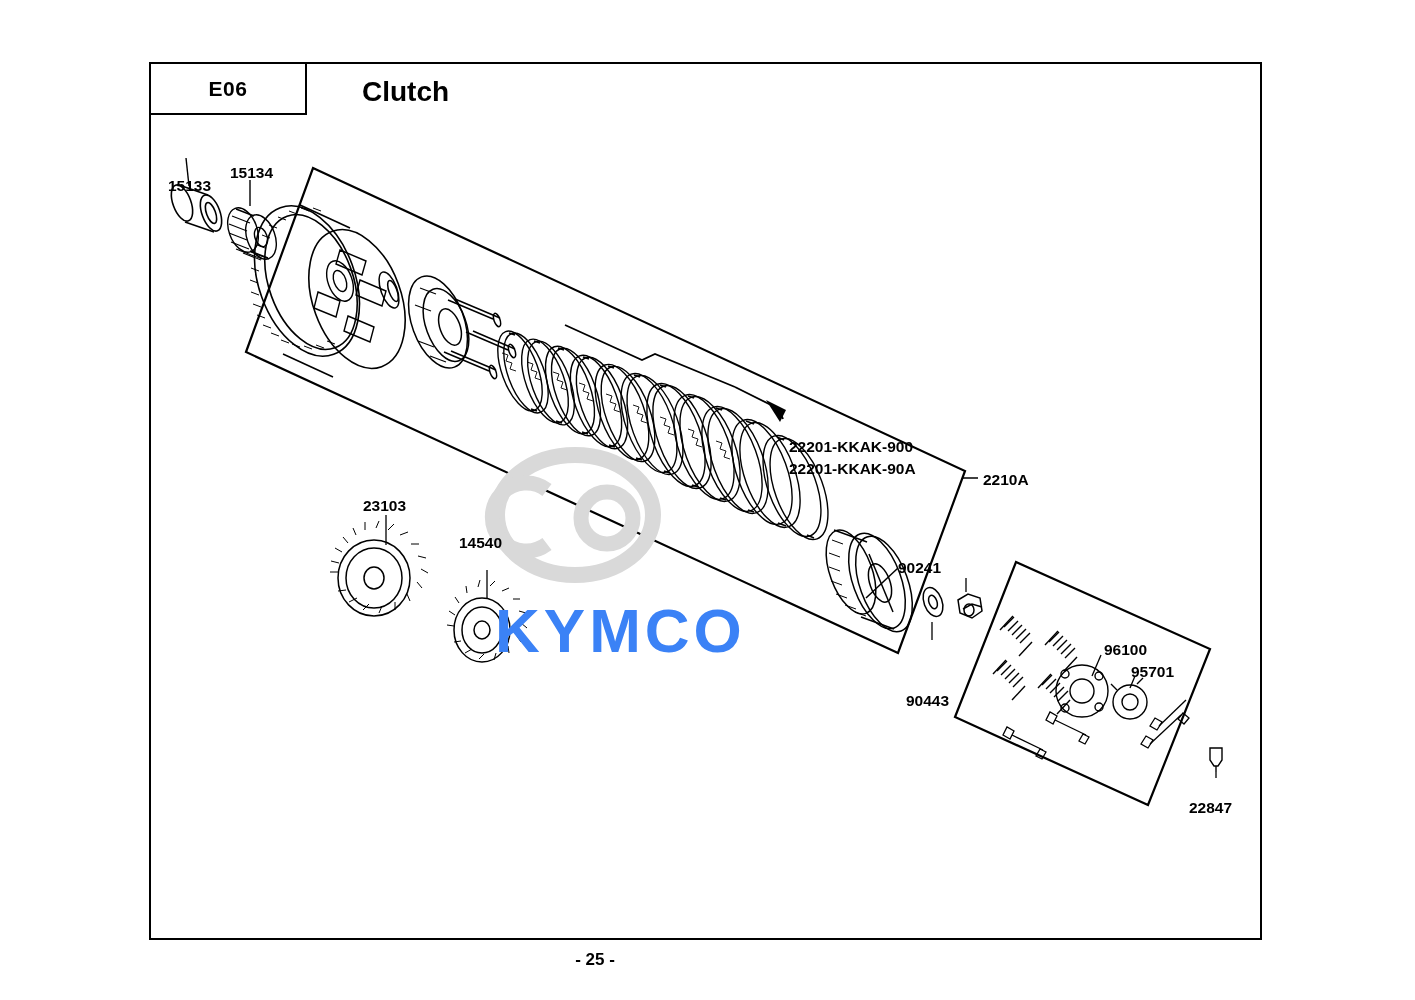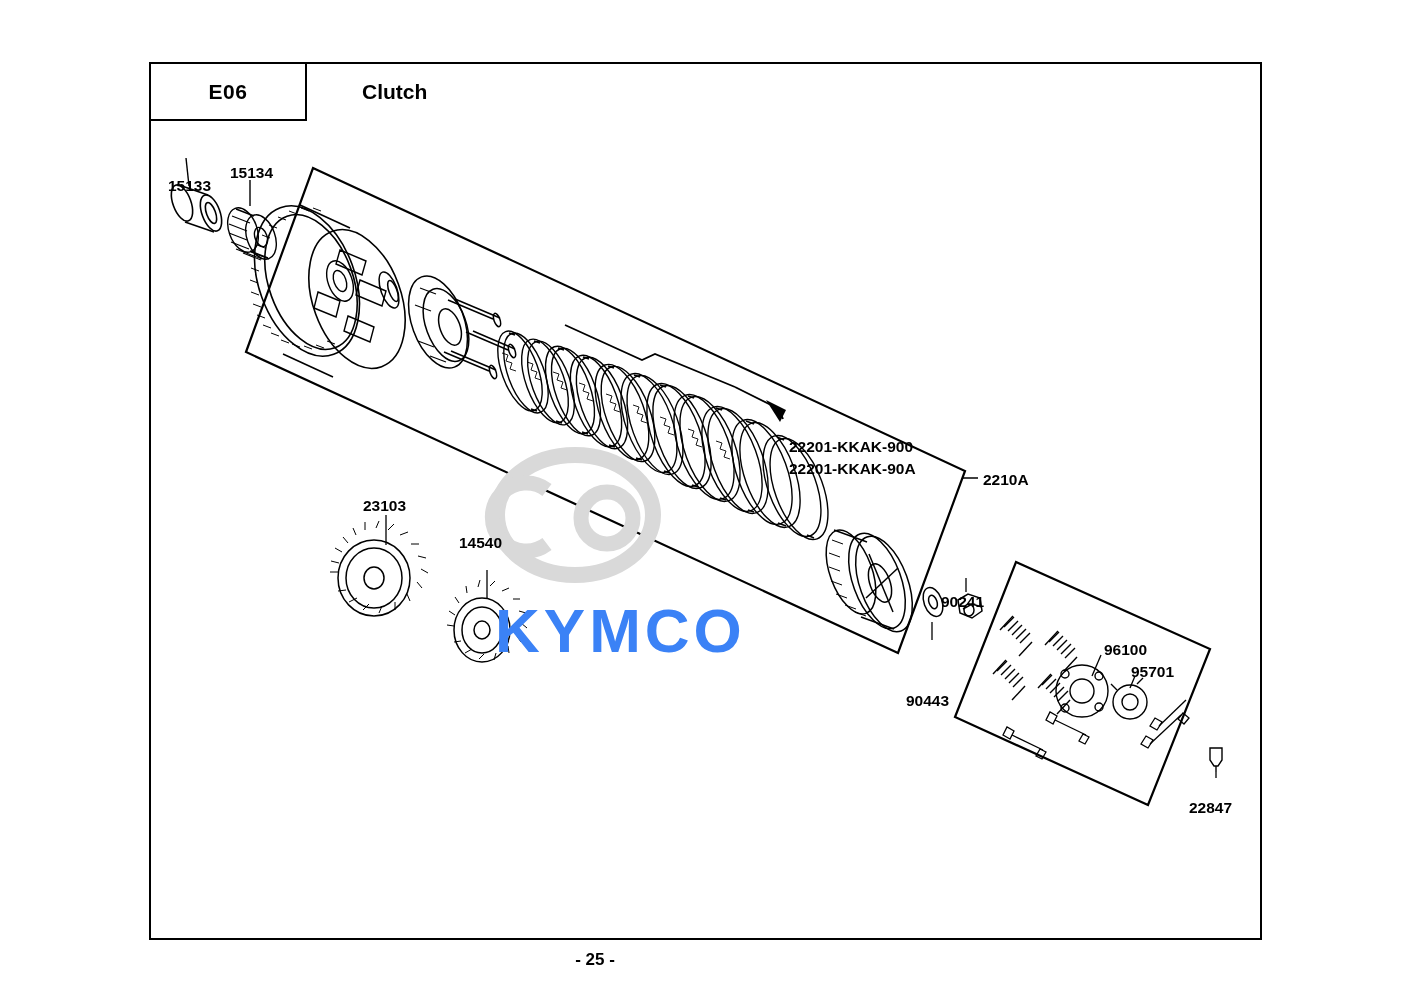--- a/index.html
+++ b/index.html
@@ -4,24 +4,24 @@
 <style>
   html,body{margin:0;padding:0;background:#ffffff;}
   body{width:1415px;height:1000px;font-family:"Liberation Sans",sans-serif;color:#000;position:relative;overflow:hidden;}
 
   .page{position:absolute;left:0;top:0;width:1415px;height:1000px;}
 
   
   .frame{position:absolute;left:149px;top:62px;width:1113px;height:878px;border:2px solid #000;box-sizing:border-box;}
 
   
-  .hdr-code{position:absolute;left:149px;top:62px;width:158px;height:59px;border:2px solid #000;box-sizing:border-box;background:#fff;
+  .hdr-code{position:absolute;left:149px;top:62px;width:158px;height:53px;border:2px solid #000;box-sizing:border-box;background:#fff;
             display:flex;align-items:center;justify-content:center;font-size:21px;font-weight:bold;letter-spacing:.5px;}
   .hdr-title{position:absolute;left:307px;top:62px;width:955px;height:57px;box-sizing:border-box;background:#fff;
-             display:flex;align-items:center;padding-left:55px;font-size:21px;font-weight:bold;border-top:2px solid #000;}
+             display:flex;align-items:center;padding-left:55px;font-size:28px;font-weight:bold;border-top:2px solid #000;}
   .hdr-mask{position:absolute;left:309px;top:117px;width:951px;height:4px;background:#fff;}
 
   
   .pagenum{position:absolute;left:0;top:950px;width:1190px;text-align:center;font-size:17px;font-weight:bold;}
 
   
   .wm{position:absolute;left:455px;top:430px;width:430px;height:260px;pointer-events:none;}
   .wm-text{position:absolute;left:40px;top:165px;font-size:62px;font-weight:bold;color:#3b82f6;letter-spacing:4px;font-family:"Liberation Sans",sans-serif;}
 
   
@@ -354,21 +354,21 @@
   <div class="frame"></div>
   <div class="hdr-mask"></div>
 
   <div class="lbl" style="left:168px;top:143px;margin-top:34px;">15133</div>
   <div class="lbl" style="left:230px;top:164px;">15134</div>
   <div class="lbl" style="left:363px;top:497px;">23103</div>
   <div class="lbl" style="left:459px;top:534px;">14540</div>
   <div class="lbl" style="left:789px;top:438px;">22201-KKAK-900</div>
   <div class="lbl" style="left:789px;top:460px;">22201-KKAK-90A</div>
   <div class="lbl" style="left:983px;top:471px;">2210A</div>
-  <div class="lbl" style="left:941px;top:559px;margin-top:34px;">90241</div>
+  <div class="lbl" style="left:898px;top:559px;">90241</div>
   <div class="lbl" style="left:906px;top:648px;margin-top:44px;">90443</div>
   <div class="lbl" style="left:1104px;top:641px;">96100</div>
   <div class="lbl" style="left:1131px;top:663px;">95701</div>
   <div class="lbl" style="left:1189px;top:783px;margin-top:16px;">22847</div>
 
   <div class="pagenum">- 25 -</div>
 
 </div>
 
 </body></html>

